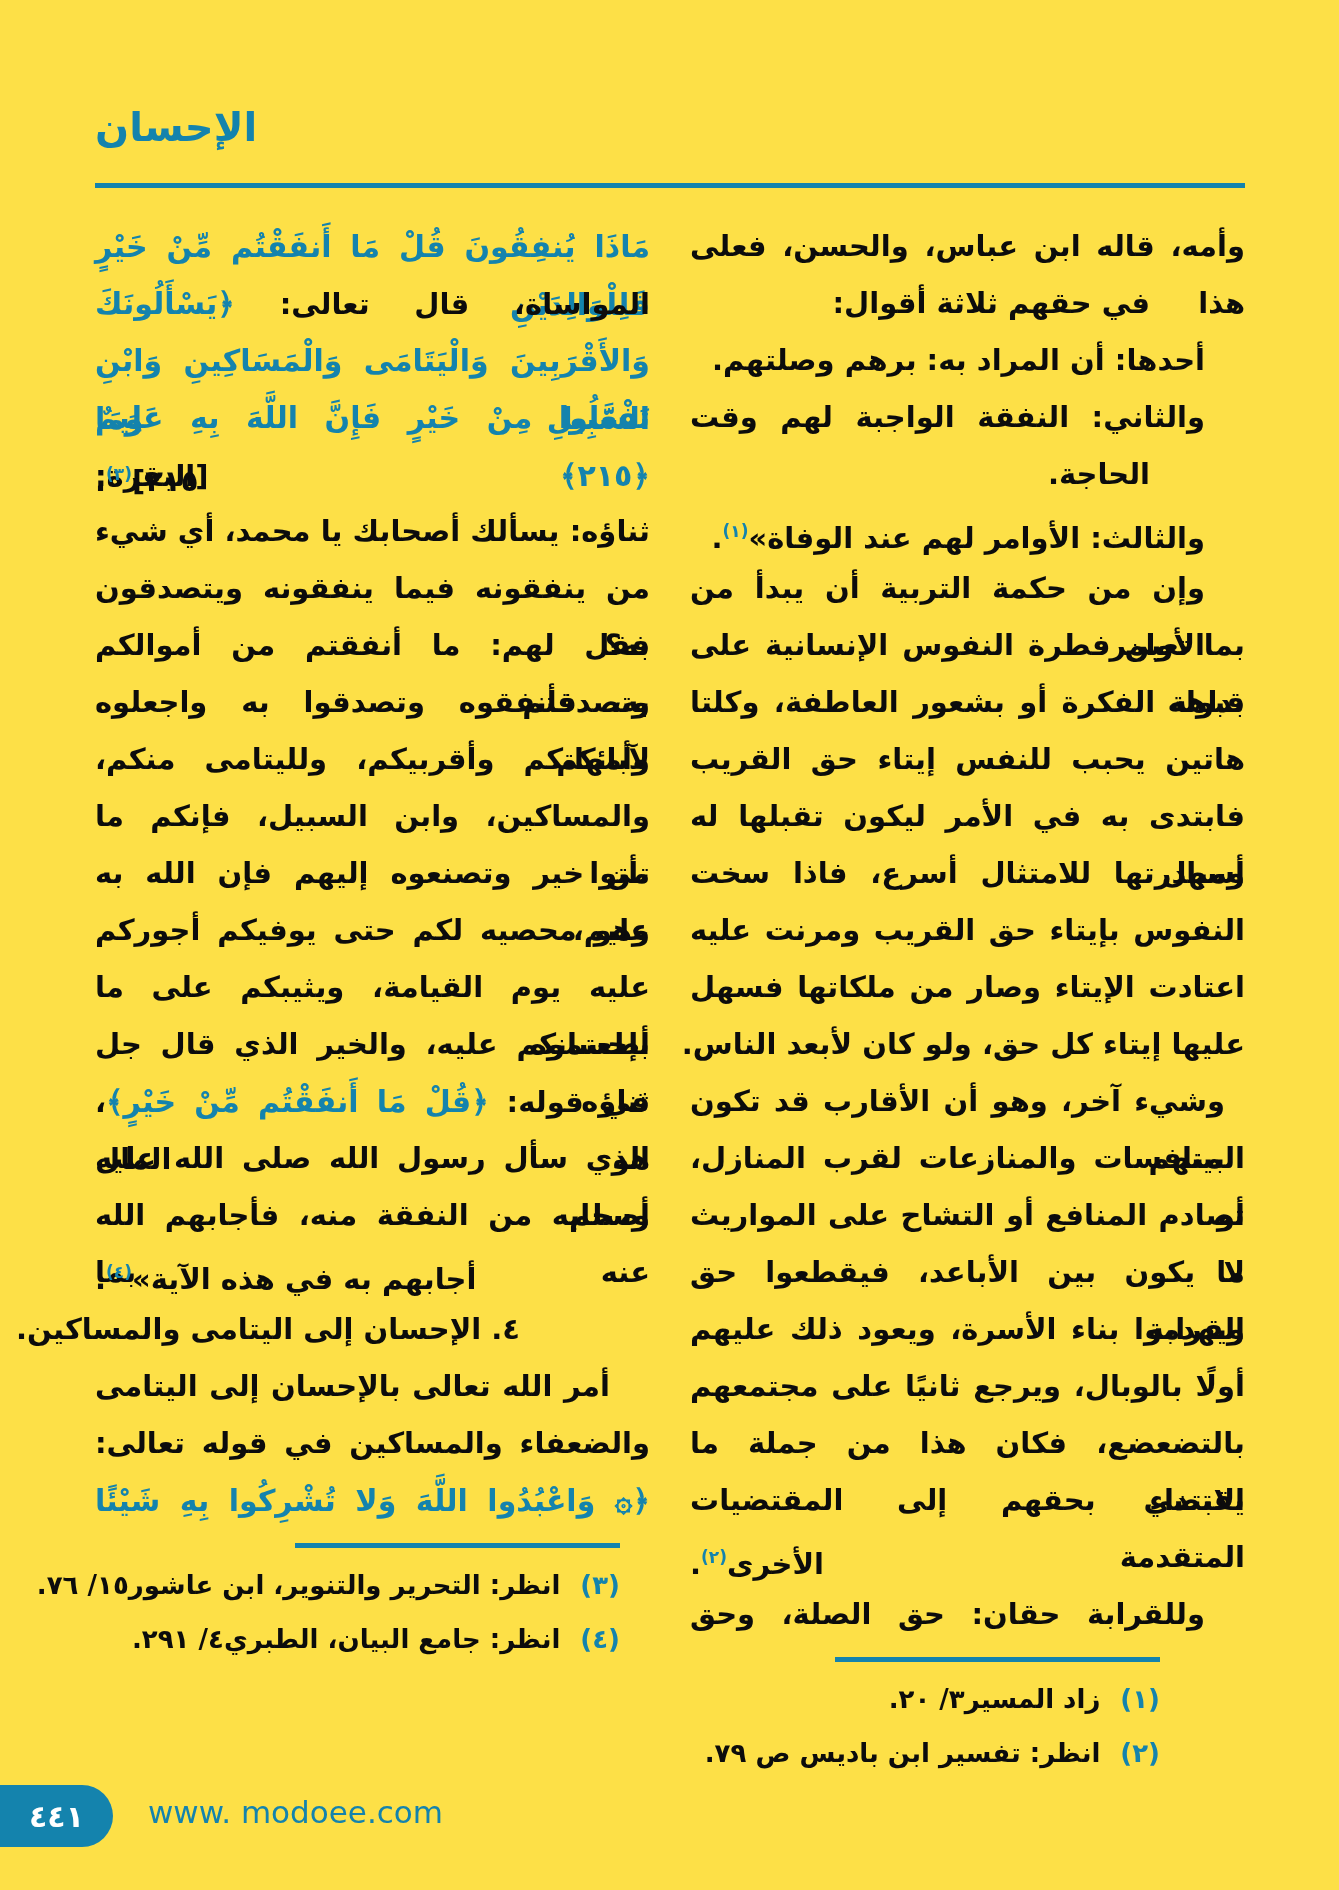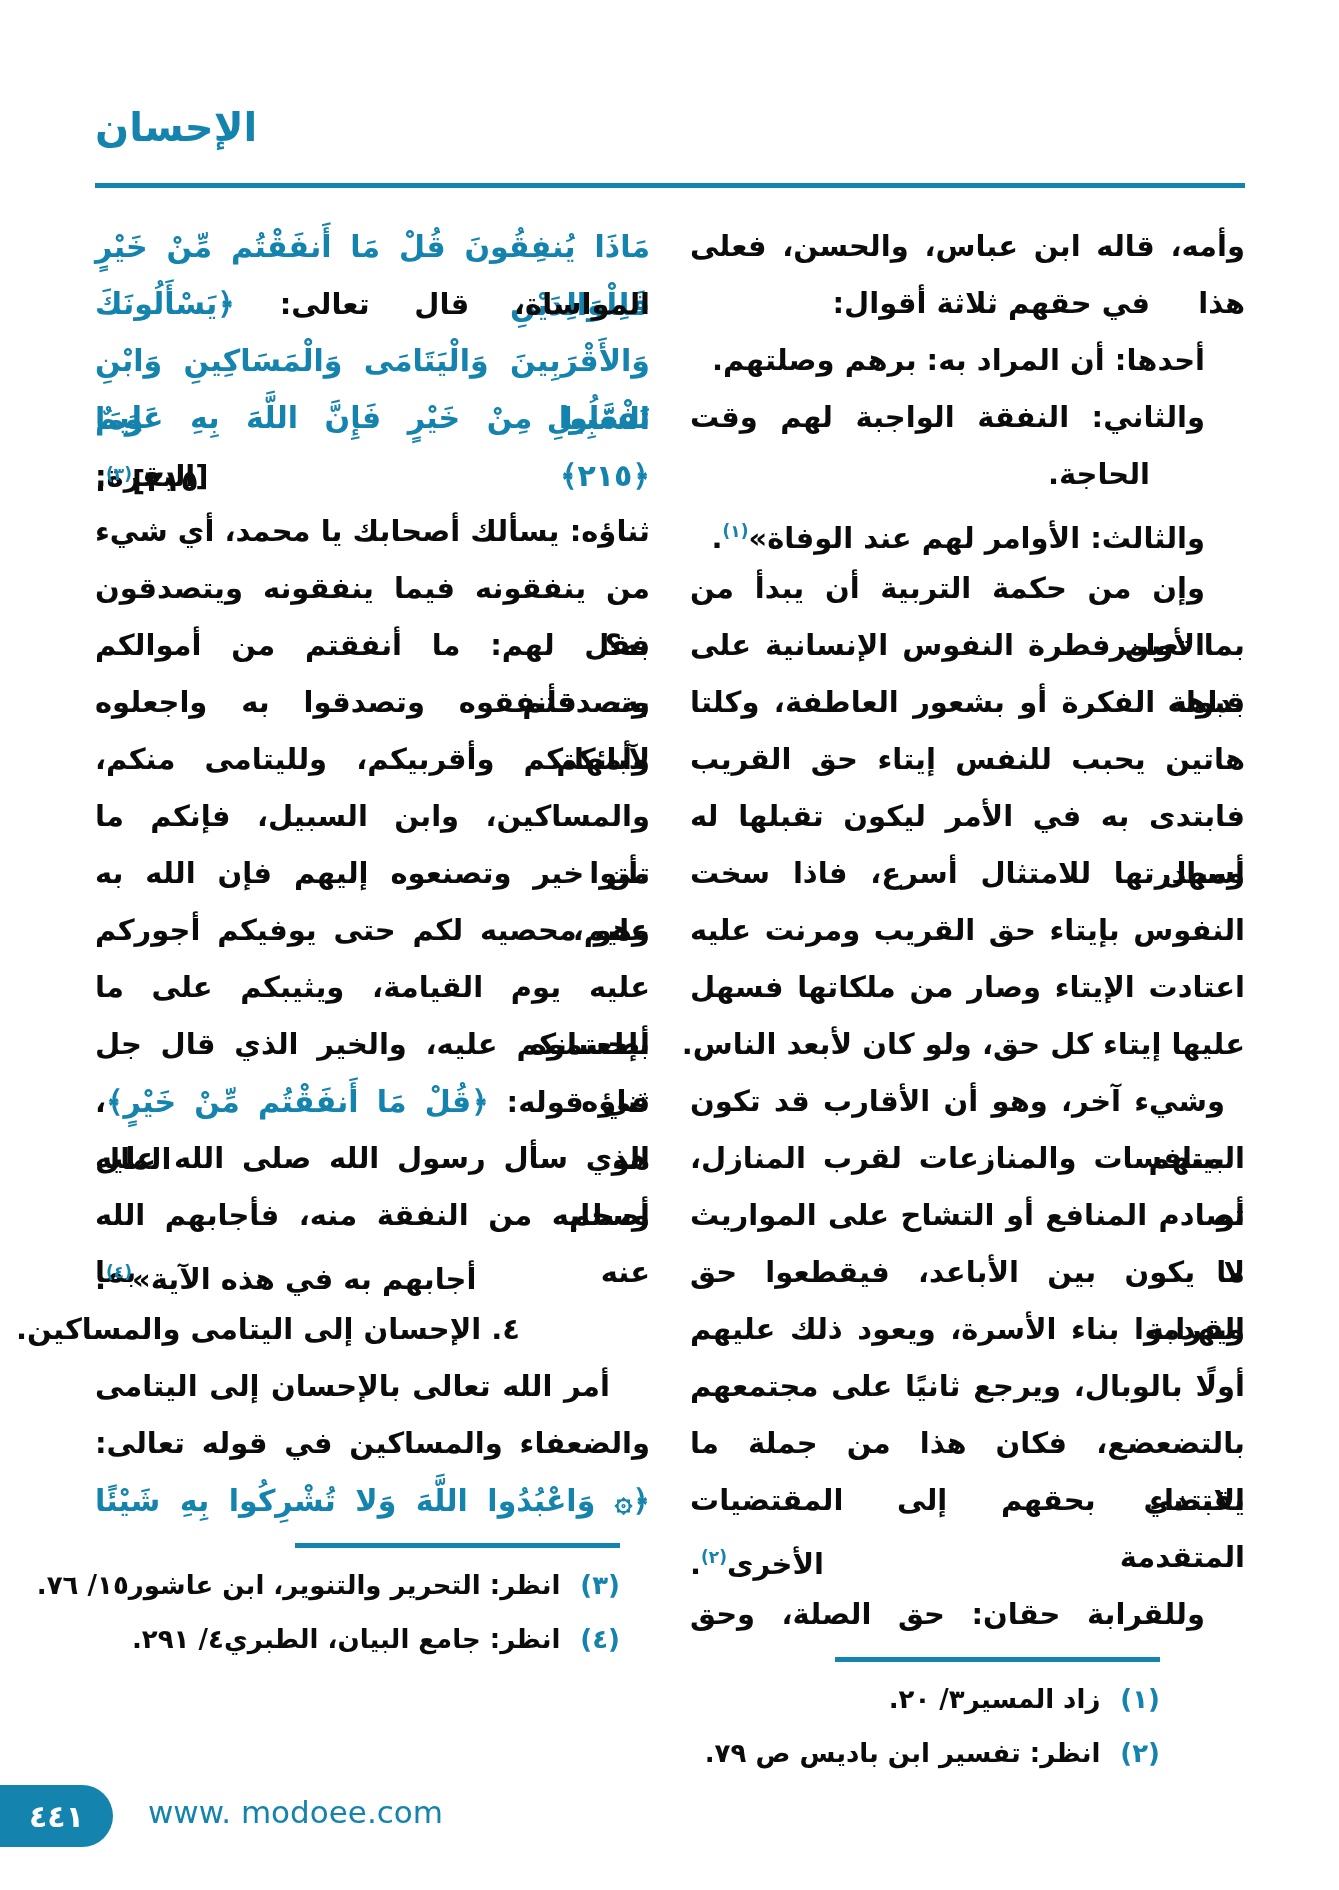--- a/index.html
+++ b/index.html
@@ -1,19 +1,19 @@
 <!DOCTYPE html>
 <html lang="ar" style="--accent: #1483ad;"><head>
 <meta charset="utf-8">
 <style>
   :root { --accent:#1483ad; --ink:#0c0c0c; }
   html,body { margin:0; padding:0; background:#e8e8e8; }
   .page {
     position:relative; width:1339px; height:1890px; margin:0 auto;
-    background:#ffffff; overflow:hidden;
+    background:#fde047; overflow:hidden;
     font-family:"DejaVu Sans", sans-serif; color:var(--ink);
   }
   
   .hdr-title {
     position:absolute; top:104px; left:95px;
     font-size:40px; font-weight:bold; color:var(--accent);
     direction:rtl;
   }
   .hdr-rule {
     position:absolute; top:183px; left:95px; width:1150px; height:5px;

